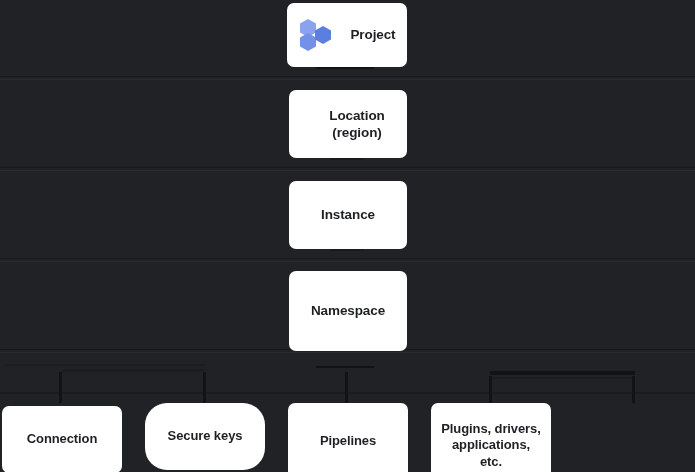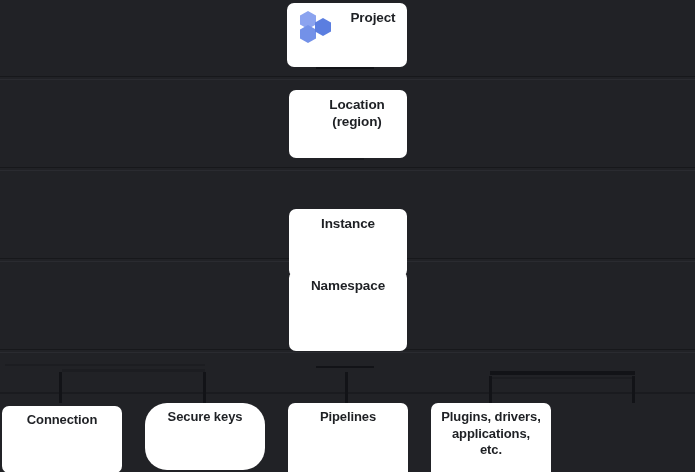--- a/index.html
+++ b/index.html
@@ -41,20 +41,21 @@
   .conn-soft { background: #1c1d21; }
   .conn-dark { background: #121317; }
 
   
   .node {
     position: absolute;
     background: #ffffff;
     border-radius: 7px;
     box-sizing: border-box;
     display: flex;
+    align-items: center;
     justify-content: center;
     gap: 12px;
     padding: 6px 10px;
   }
   .node-label {
     color: #1e2024;
     font-size: 13.5px;
     font-weight: bold;
     line-height: 1.28;
     text-align: center;
@@ -116,21 +117,21 @@
       </svg>
     </span>
     <span class="node-label">Project</span>
   </div>
 
   <div class="node" style="left:289px; top:90px; width:118px; height:68px;padding-left:28px;">
     <span class="node-label">Location
 (region)</span>
   </div>
 
-  <div class="node" style="left:289px; top:181px; width:118px; height:68px;margin-top:28px;">
+  <div class="node" style="left:289px; top:181px; width:118px; height:68px;">
     <span class="node-label">Instance</span>
   </div>
 
   <div class="node" style="left:289px; top:271px; width:118px; height:80px;">
     <span class="node-label">Namespace</span>
   </div>
 
   <div class="node node-bottom" style="left:2px; top:406px; width:120px; height:67px;">
     <span class="node-label">Connection</span>
   </div>

